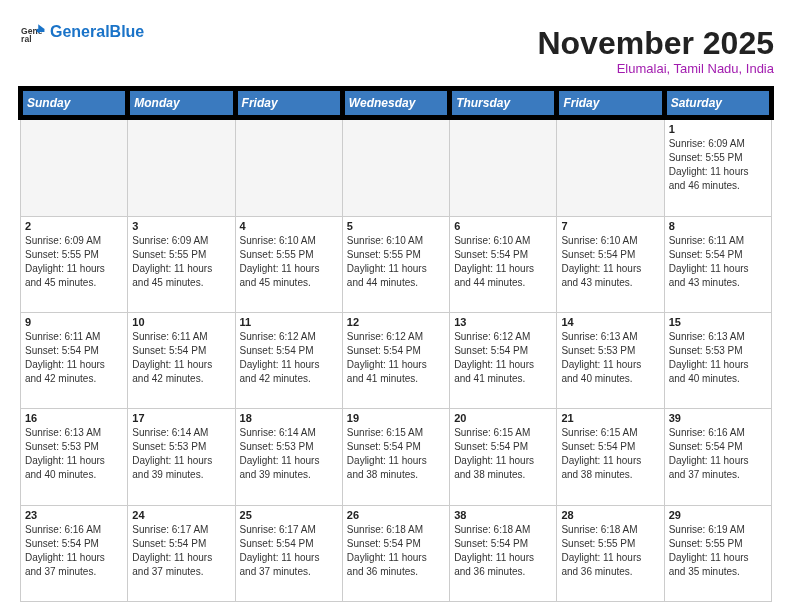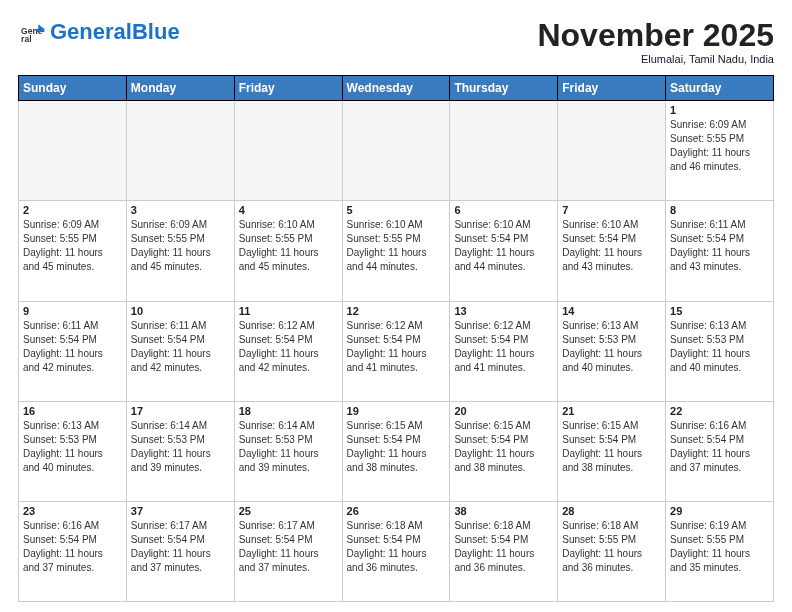--- a/index.html
+++ b/index.html
@@ -22,59 +22,61 @@
       justify-content: space-between;
       align-items: flex-start;
       margin-bottom: 10px;
     }
     .logo {
       display: flex;
       align-items: center;
       gap: 4px;
     }
     .logo-text {
-      font-size: 22px;
+      font-size: 16px;
       color: #333;
       font-weight: normal;
       line-height: 1;
     }
     .logo-text span {
       color: #1a73c8;
       font-weight: bold;
     }
     .logo-icon {
       width: 28px;
       height: 28px;
     }
     .title-block {
       text-align: right;
     }
     .month-title {
       font-size: 32px;
       font-weight: bold;
       color: #222;
       line-height: 1.1;
+      margin-top: 8px;
     }
     .location-title {
-      font-size: 11px;
-      color: #0f172a;
+      font-size: 13px;
+      color: #a21caf;
     }
     .calendar-table {
       width: 100%;
       border-collapse: collapse;
       flex: 1;
     }
     .calendar-table thead tr th {
       background: #3a7abf;
       color: #fff;
       font-size: 12px;
       font-weight: bold;
       padding: 5px 4px;
-      border: 1px solid #000000;
+      border: 5px solid #000000;
       text-align: left;
+      font-style: italic;
     }
     .calendar-table tbody tr td {
       border: 1px solid #ccc;
       vertical-align: top;
       padding: 3px 4px;
       font-size: 9.5px;
       color: #222;
       width: calc(100% / 7);
       height: 72px;
       background: #fff;
@@ -269,35 +271,35 @@
           Sunrise: 6:15 AM<br>Sunset: 5:54 PM<br>Daylight: 11 hours and 38 minutes.
         </div>
           </td>
           <td>
             <span class="day-number">21</span>
         <div class="day-info">
           Sunrise: 6:15 AM<br>Sunset: 5:54 PM<br>Daylight: 11 hours and 38 minutes.
         </div>
           </td>
           <td>
-            <span class="day-number">22</span>
+            <span class="day-number">39</span>
         <div class="day-info">
           Sunrise: 6:16 AM<br>Sunset: 5:54 PM<br>Daylight: 11 hours and 37 minutes.
         </div>
           </td>
         </tr>
         <tr>
           <td>
             <span class="day-number">23</span>
         <div class="day-info">
           Sunrise: 6:16 AM<br>Sunset: 5:54 PM<br>Daylight: 11 hours and 37 minutes.
         </div>
           </td>
           <td>
-            <span class="day-number">37</span>
+            <span class="day-number">24</span>
         <div class="day-info">
           Sunrise: 6:17 AM<br>Sunset: 5:54 PM<br>Daylight: 11 hours and 37 minutes.
         </div>
           </td>
           <td>
             <span class="day-number">25</span>
         <div class="day-info">
           Sunrise: 6:17 AM<br>Sunset: 5:54 PM<br>Daylight: 11 hours and 37 minutes.
         </div>
           </td>

